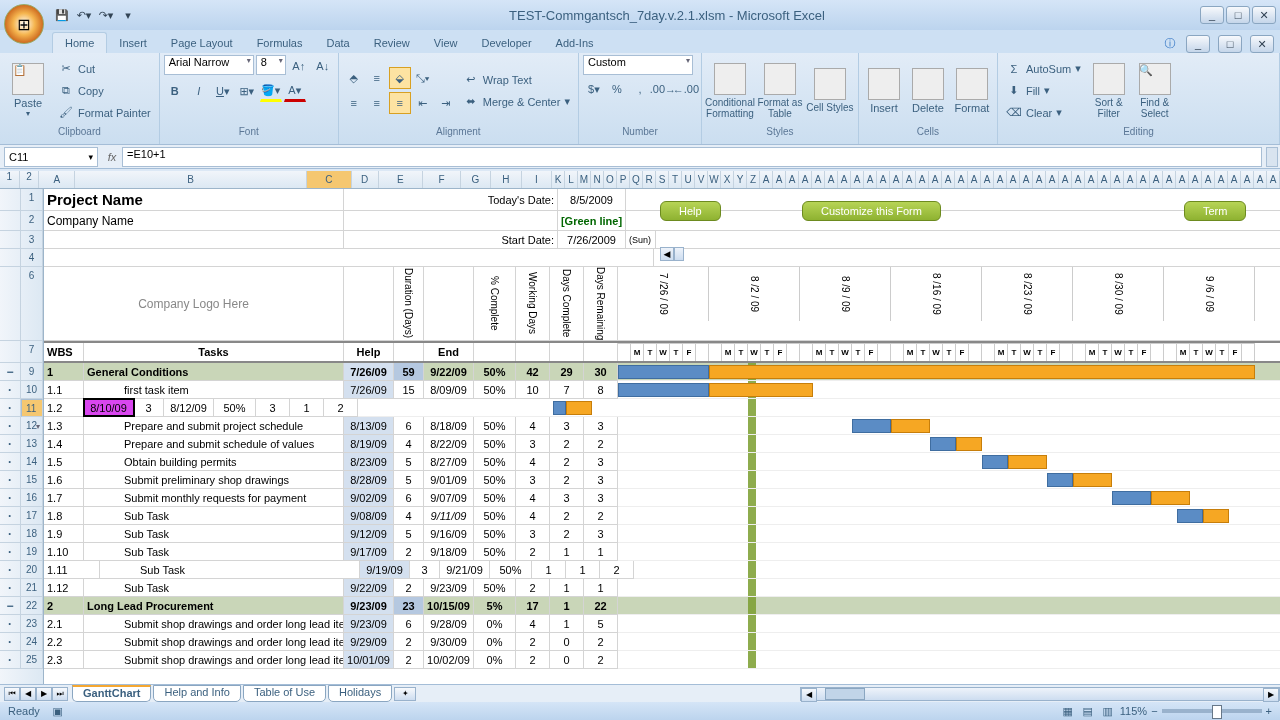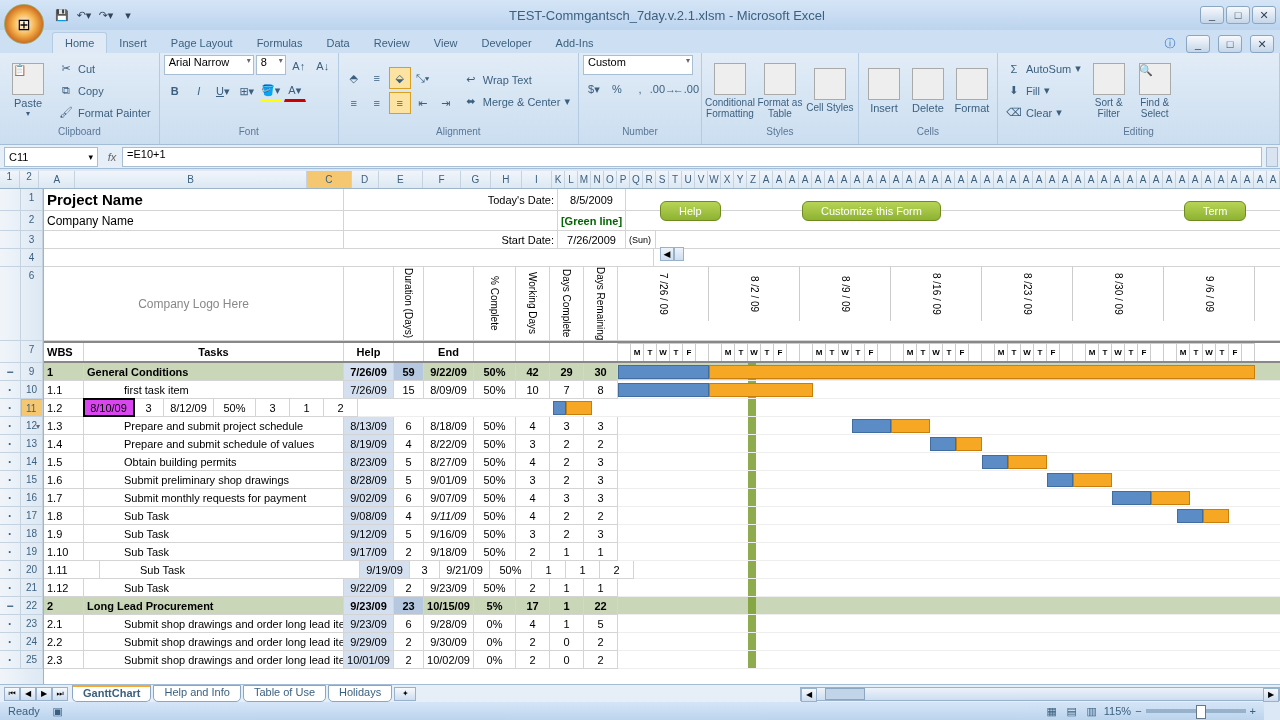--- a/index.html
+++ b/index.html
@@ -70,21 +70,21 @@
 .today-line { position: absolute; width: 8px; background: #7a9e2e; top: 0; bottom: 0; opacity: .85; }
 .green-btn { background: linear-gradient(#b7d456,#8eb231); border: 1px solid #6d8b1f; border-radius: 6px; color: #fff; height: 20px; display: flex; align-items: center; justify-content: center; font-size: 11px; padding: 0 18px; }
 .scroll-btn { width: 14px; height: 14px; background: linear-gradient(#eef3fa,#cdddf0); border: 1px solid #99b2cc; font-size: 9px; display: flex; align-items: center; justify-content: center; }
 
 
 .sheet-tabs { position: absolute; bottom: 18px; left: 0; right: 0; height: 18px; background: #e6eef7; display: flex; align-items: center; border-top: 1px solid #a4bdd7; }
 .nav-btns { display: flex; gap: 0; margin: 0 4px; }
 .nav-btn { width: 16px; height: 14px; background: linear-gradient(#f7f9fc,#cdddf0); border: 1px solid #99b2cc; font-size: 8px; display: flex; align-items: center; justify-content: center; }
 .stab { height: 17px; padding: 0 10px; background: #fff; border: 1px solid #8aa6c1; border-radius: 0 0 5px 5px; margin-right: 2px; color: #3b607f; }
 .stab.active { background: #fff; font-weight: bold; border-top: 2px solid #f5a731; }
-.status-bar { position: absolute; bottom: 0; left: 0; right: 16px; height: 18px; background: linear-gradient(#d5e5f7,#bcd4ee); display: flex; align-items: center; padding: 0 8px; color: #3b607f; }
+.status-bar { position: absolute; bottom: 0; left: 0; right: 0; height: 18px; background: linear-gradient(#d5e5f7,#bcd4ee); display: flex; align-items: center; padding: 0 8px; color: #3b607f; }
 .zoom { margin-left: auto; display: flex; align-items: center; gap: 4px; }
 .slider { width: 100px; height: 4px; background: #99b2cc; position: relative; }
 .slider::after { content: ""; width: 8px; height: 12px; background: #fff; border: 1px solid #678; position: absolute; left: 50%; top: -4px; }
 </style>
 </head>
 <body>
 
 <div class="title-bar">
   <div class="office-btn">
       <span style="font-size:16px;">⊞</span>

